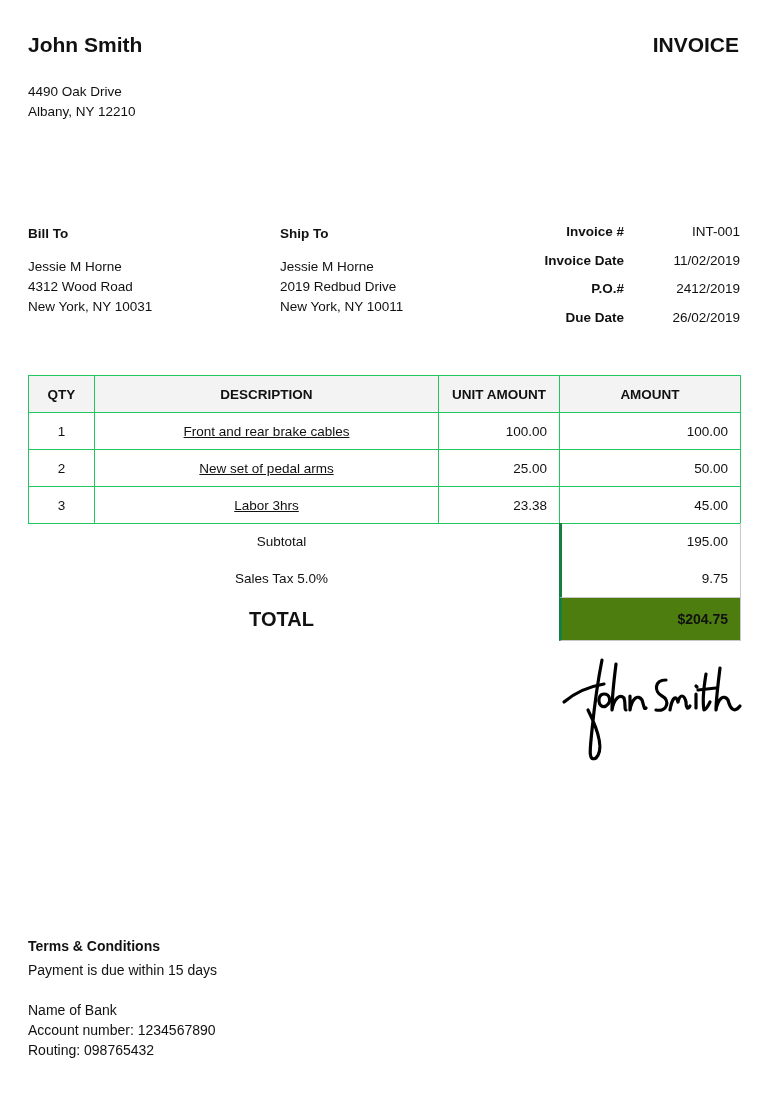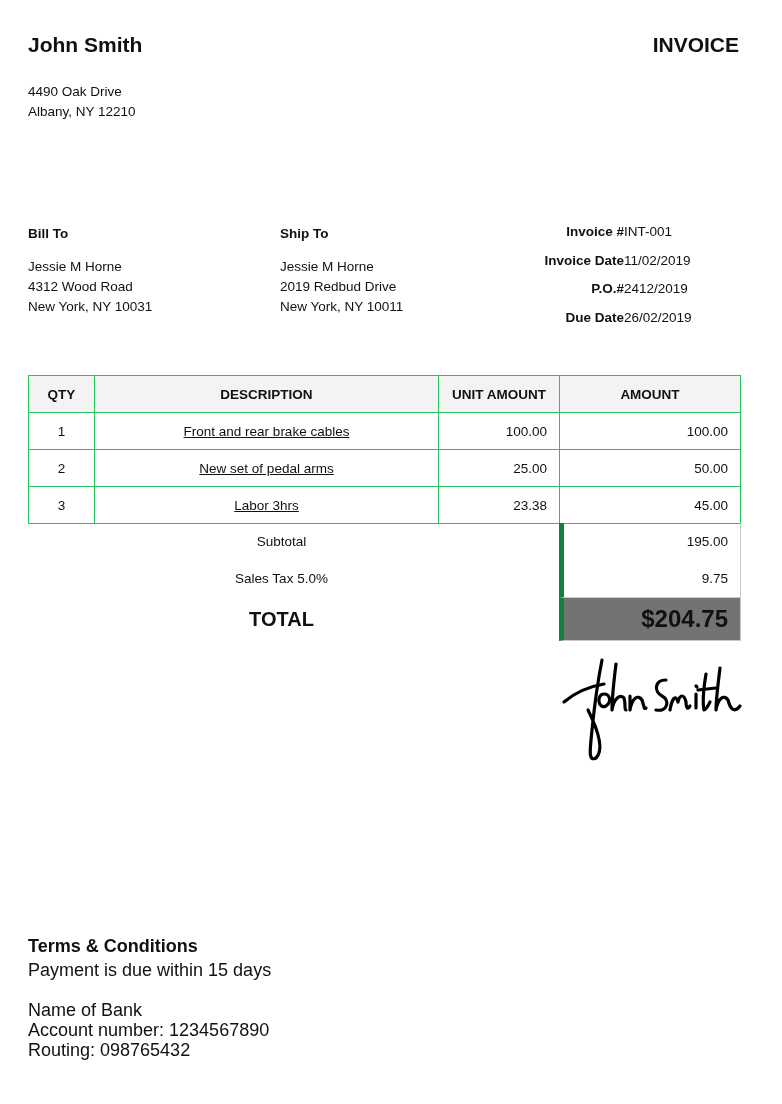--- a/index.html
+++ b/index.html
@@ -11,51 +11,51 @@
     .sender-name { left:28px; top:33px; font-size:21px; font-weight:bold; }
     .invoice-title { right:43px; top:33px; font-size:21px; font-weight:bold; }
     .sender-addr { left:28px; top:82px; font-size:13.5px; line-height:20px; }
     .addr-block { top:224px; font-size:13.5px; line-height:20px; }
     .addr-block .head { font-weight:bold; margin-bottom:13px; }
     .bill { left:28px; }
     .ship { left:280px; }
     .meta { right:42px; top:224px; font-size:13.5px; }
     .meta-row { display:flex; height:28.5px; }
     .meta-label { width:120px; text-align:right; font-weight:bold; }
-    .meta-value { width:116px; text-align:left; }
+    .meta-value { width:116px; text-align:right; }
 
     table.items {
       position:absolute; left:28px; top:375px; width:713px;
       border-collapse:collapse; font-size:13.5px;
     }
     table.items th, table.items td {
       border:1px solid #22c55e; height:36px; padding:0 12px;
     }
     table.items th { background:#f3f3f3; font-weight:bold; text-align:center; }
     .c-qty { width:41px; text-align:center; }
     .c-desc { text-align:center;text-decoration:underline; }
     .c-price { width:96px; text-align:right; }
     .c-amt { width:156px; text-align:right; }
 
     .totals { position:absolute; left:28px; top:523px; width:713px; font-size:13.5px; }
     .t-row { display:flex; height:37px; align-items:center; }
     .t-label { width:519px; text-align:center; padding-right:12px; box-sizing:border-box; }
     .t-value {
       width:182px; height:100%; text-align:right; padding-right:12px; box-sizing:border-box;
-      border-left:5px solid #15803d; border-right:1px solid #c8c8c8;
+      border-left:3px solid #15803d; border-right:1px solid #c8c8c8;
       display:flex; align-items:center; justify-content:flex-end; margin-left:12px;
     }
     .t-row.total { height:44px; }
     .t-row.total .t-label { font-size:20px; font-weight:bold; }
     .t-row.total .t-value {
-      font-size:24px; font-weight:bold; background:#737373;
+      font-size:14px; font-weight:bold; background:#4d7c0f;
       border-top:1px solid #c8c8c8; border-bottom:1px solid #c8c8c8;
     }
     .signature { left:558px; top:650px; }
-    .terms { left:28px; top:936px; font-size:18px; line-height:20px; }
+    .terms { left:28px; top:936px; font-size:14px; line-height:20px; }
     .terms .head { font-weight:bold; margin-bottom:4px; }
     .terms .gap { height:20px; }
   </style>
 </head>
 <body>
 
 <div class="abs sender-name">John Smith</div>
 <div class="abs invoice-title">INVOICE</div>
 
 <div class="abs sender-addr">

